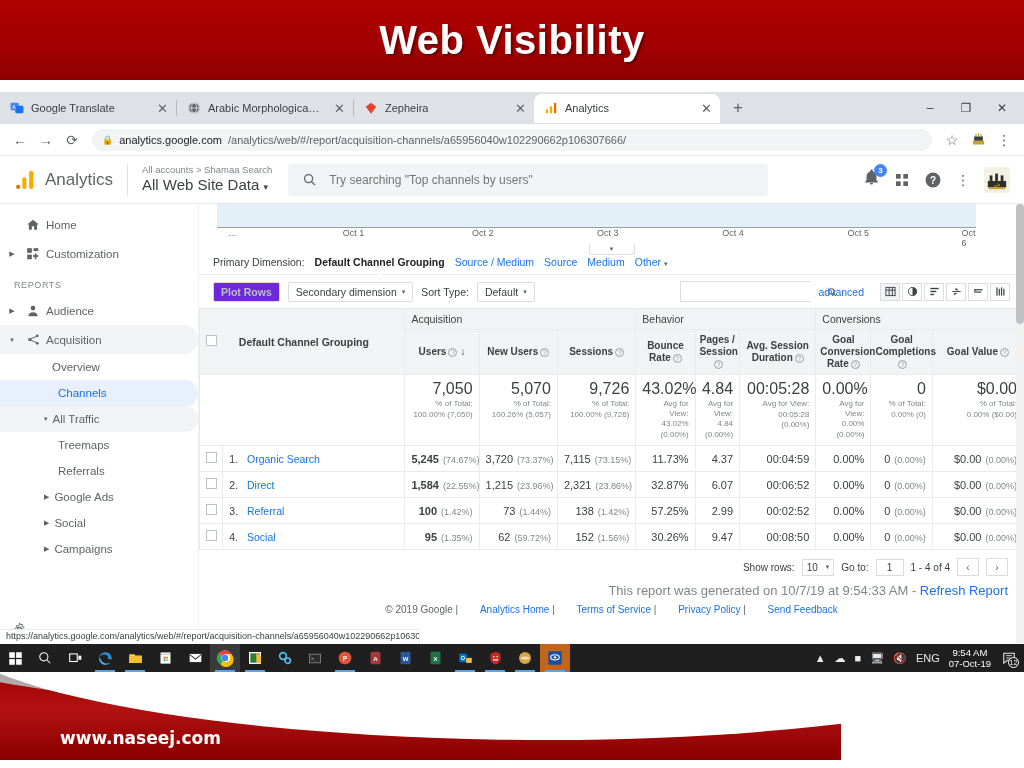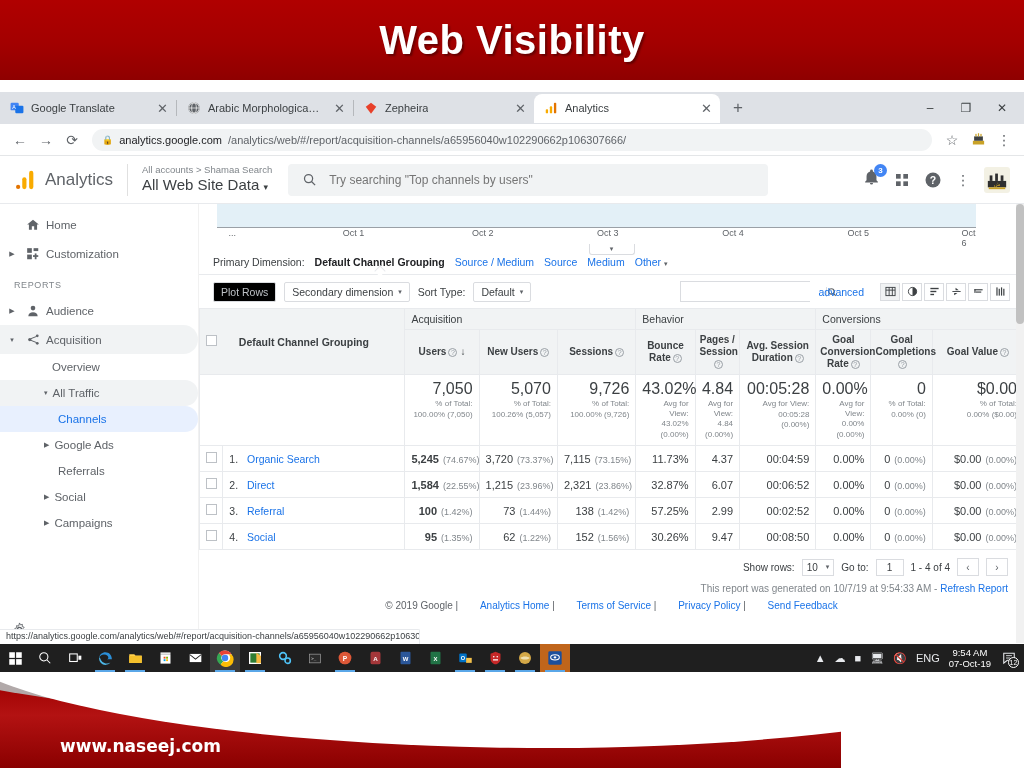--- a/index.html
+++ b/index.html
@@ -18,21 +18,21 @@
     background: linear-gradient(180deg,#b00000 0%, #a30000 55%, #8f0000 100%);
     display: flex; align-items: center; justify-content: center;
   }
   .slide-title {
     color: #fff; font-size: 40px; font-weight: bold; letter-spacing: .5px;
     font-family: Liberation Sans, sans-serif;
     text-shadow: 2px 2px 2px rgba(0,0,0,.35);
   }
 
   .slide-footer {
-    position: absolute; left: 0; bottom: 0; width: 841px; height: 88px;
+    position: absolute; left: 0; bottom: 8px; width: 841px; height: 88px;
     background: linear-gradient(180deg,#9e0000 0%, #b31212 40%, #8a0000 100%);
     overflow: hidden;
   }
   .footer-curve-white {
     position: absolute; left: -60px; top: -72px; width: 1180px; height: 140px;
     background: #fff; border-radius: 0 0 58% 62% / 0 0 100% 100%;
   }
   .footer-curve-gray {
     position: absolute; left: -200px; top: -108px; width: 1060px; height: 150px;
     background: #b2b2b2; border-radius: 0 0 52% 70% / 0 0 100% 100%;
@@ -177,21 +177,21 @@
   .pd-link { color: #1a73e8; }
 
   .ctrl-row {
     display: flex; align-items: center; gap: 8px; padding: 6px 14px 6px 14px;
     font-size: 10.5px; color: #3c4043;
   }
   .btn-gray {
     border: 1px solid #dadce0; background: #fff; border-radius: 2px;
     padding: 3px 7px; font-size: 10.5px; color: #3c4043; display:flex; align-items:center; gap:5px;
   }
-  .btn-gray.disabled { color: #bdc1c6; background: #000000; }
+  .btn-gray.disabled { color: #bdc1c6; background: #6d28d9; font-weight: bold; }
   .caret-dn { font-size: 7px; color: #5f6368; }
   .search-box {
     margin-left: auto; display:flex; align-items:center;
     border: 1px solid #dadce0; height: 21px; width: 130px; background:#fff;
   }
   .search-box input { border:none; outline:none; flex:1; height:19px; font-size:10.5px;
                       padding: 0 5px; font-family:"Liberation Sans", sans-serif; }
   .search-box .sbtn { width: 21px; display:flex;align-items:center;justify-content:center;
                       border-left:1px solid #dadce0; color:#5f6368; font-size:10px; }
   .advanced { color: #1a73e8; font-size: 10.5px; }
@@ -227,21 +227,21 @@
   .cell-center { text-align: center; }
 
   .tbl-footer { display:flex; align-items:center; justify-content:flex-end; gap:7px;
                 padding: 8px 16px 2px 0; font-size: 10px; color: #3c4043; }
   .mini-sel { border:1px solid #dadce0; height:17px; display:flex; align-items:center;
               padding: 0 4px; gap: 8px; background:#fff; font-size:10px; }
   .mini-input { border:1px solid #dadce0; height:17px; width:28px; background:#fff;
                 font-size:10px; text-align:center; line-height:15px; }
   .pg-btn { border:1px solid #dadce0; width:22px;height:18px; background:#fff;
             display:flex;align-items:center;justify-content:center; color:#5f6368; font-size:10px; }
-  .gen-note { text-align:right; padding: 5px 16px 0 0; font-size:10px; color:#80868b; }
+  .gen-note { text-align:right; padding: 5px 16px 0 0; font-size:13px; color:#80868b; }
   .gen-note a { color:#1a73e8; text-decoration:none; }
 
   .ga-foot { text-align:center; font-size:10px; color:#5f6368; padding-top: 6px; }
   .ga-foot a { color:#1a73e8; text-decoration:none;margin-left:19px; }
 
   .statusbar {
     position: absolute; left: 0; bottom: 0; height: 15px; background: #fff;
     font-size: 9px; color: #3c4043; padding: 1px 6px; border-top-right-radius: 2px;
     border: 1px solid #e8eaed; border-left: none; border-bottom: none;
     max-width: 420px; white-space: nowrap; overflow: hidden;
@@ -462,35 +462,38 @@
                 <line x1="7" y1="13" x2="17" y2="17" stroke="#5f6368" stroke-width="1.6"></line>
               </svg>
             </span>
             <span class="nav-label">Acquisition</span>
           </div>
 
           <div class="sub-item">
             <span>Overview</span>
           </div>
 
+          <div class="sub-item l3 selected">
+            <span>Channels</span>
+          </div>
+
           <div class="sub-item l2 shaded">
             <span class="caret">▾</span>
             <span>All Traffic</span>
           </div>
-
-          <div class="sub-item l3 selected">
-            <span>Channels</span>
-          </div>
+          <div class="sub-item l3">
+            <span>Treemaps</span>
+          </div>
+          <div class="sub-item l3">
+            <span>Referrals</span>
+          </div>
+
           <div class="sub-item l2">
             <span class="caret-r">▶</span>
             <span>Google Ads</span>
-          </div>
-
-          <div class="sub-item l3">
-            <span>Referrals</span>
           </div>
           <div class="sub-item l2">
             <span class="caret-r">▶</span>
             <span>Social</span>
           </div>
           <div class="sub-item l2">
             <span class="caret-r">▶</span>
             <span>Campaigns</span>
           </div>
 
@@ -738,21 +741,21 @@
                 <td class="cell-num"><span class="num-main">$0.00</span><span class="num-pct">(0.00%)</span></td>
               </tr>
 
               <tr class="data-row">
                 <td class="cell-center"><span class="cb"></span></td>
                 <td>
                   <span class="idx">4.</span>
                   <span class="dim-link">Social</span>
                 </td>
                 <td class="cell-num"><span class="num-main bold">95</span><span class="num-pct">(1.35%)</span></td>
-                <td class="cell-num"><span class="num-main">62</span><span class="num-pct">(1.22%)</span></td>
+                <td class="cell-num"><span class="num-main">62</span><span class="num-pct">(59.72%)</span></td>
                 <td class="cell-num"><span class="num-main">152</span><span class="num-pct">(1.56%)</span></td>
                 <td class="cell-num"><span class="num-main">30.26%</span></td>
                 <td class="cell-num"><span class="num-main">9.47</span></td>
                 <td class="cell-num"><span class="num-main">00:08:50</span></td>
                 <td class="cell-num"><span class="num-main">0.00%</span></td>
                 <td class="cell-num"><span class="num-main">0</span><span class="num-pct">(0.00%)</span></td>
                 <td class="cell-num"><span class="num-main">$0.00</span><span class="num-pct">(0.00%)</span></td>
               </tr>
             </tbody>
           </table>

